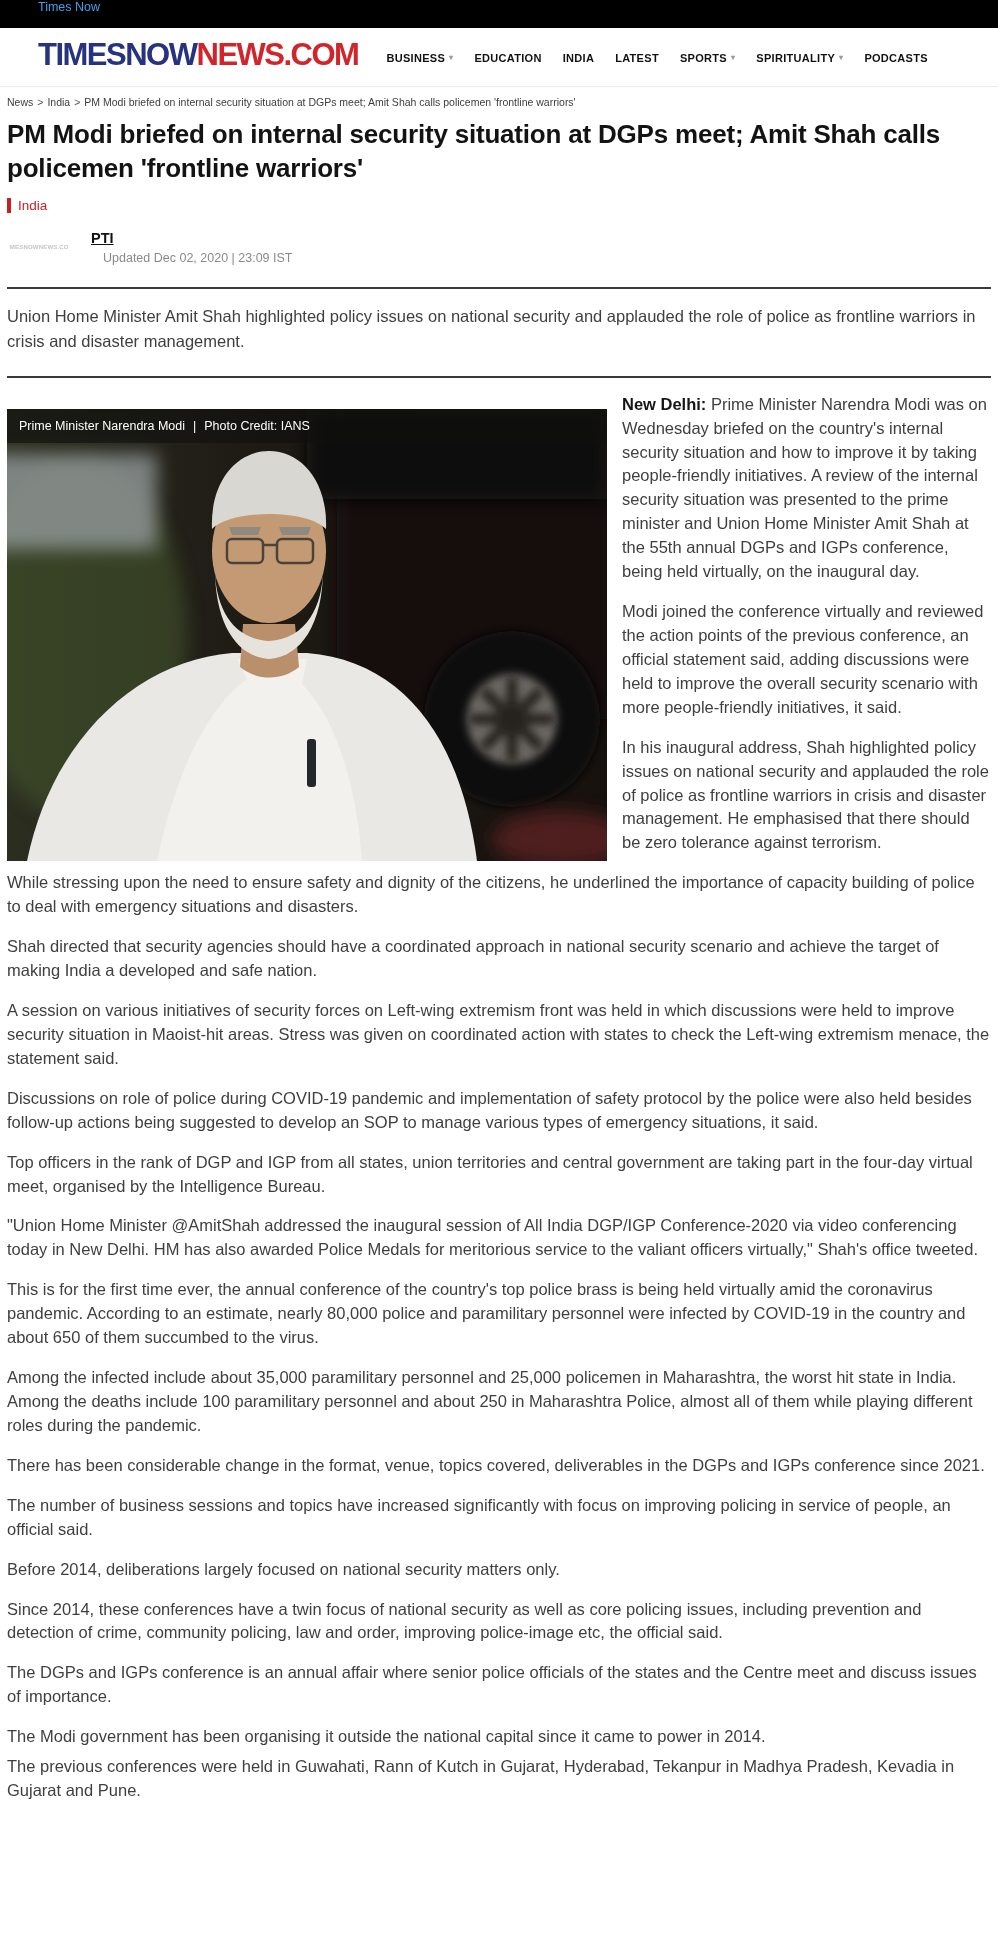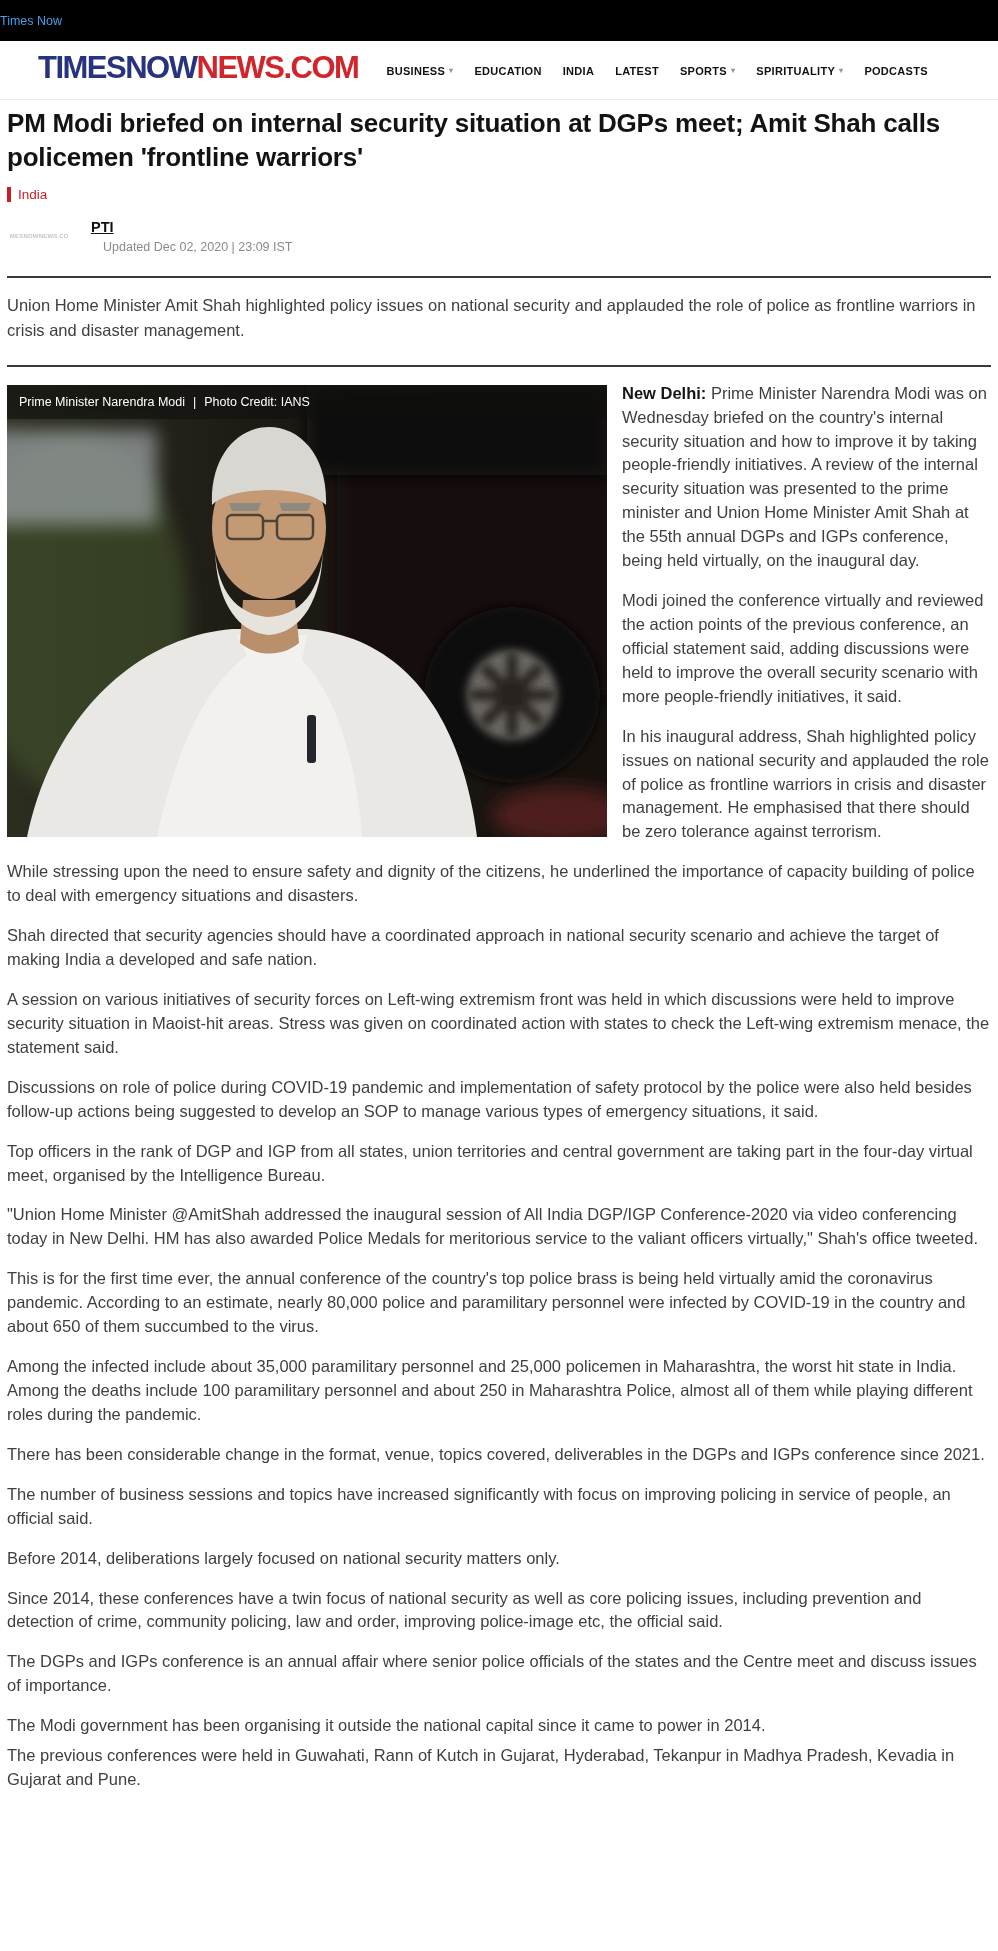--- a/index.html
+++ b/index.html
@@ -1,20 +1,20 @@
 <!DOCTYPE html>
 <html><head>
 <meta charset="utf-8">
 <style>
   * { margin:0; padding:0; box-sizing:border-box; }
   html,body { background:#ffffff; }
   body { width:998px; font-family:"Liberation Sans", sans-serif; color:#3f3f3f; }
 
   
-  .topbar { height:41px; background:#000000; display:flex; align-items:center; }
+  .topbar { height:28px; background:#000000; display:flex; align-items:flex-start; padding-left:38px; }
   .topbar-brand { color:#41a0e8; font-size:12.5px; text-decoration:none; cursor:pointer; }
 
   
   .header { display:flex; align-items:center; padding:9px 20px 13px 38px; border-bottom:1px solid #ececec; }
   .logo { font-size:31px; font-weight:bold; letter-spacing:-1.5px; text-decoration:none; cursor:pointer; white-space:nowrap; }
   .logo-blue { color:#27337f; }
   .logo-red  { color:#d0252b; }
   .nav { margin-left:28px; display:flex; align-items:center; gap:21px; margin-top:6px; }
   .nav-item { font-size:11px; font-weight:bold; color:#111111; letter-spacing:.3px; text-decoration:none; cursor:pointer; display:flex; align-items:center; gap:4px; white-space:nowrap; }
   .chev { color:#9b9b9b; font-size:8px; line-height:1; }
@@ -42,21 +42,21 @@
 
   
   .summary { margin:22px 7px 0; border-top:2px solid #3a3a3a; border-bottom:2px solid #3a3a3a; padding:15px 2px 21px 0; font-size:16.5px; line-height:1.55; color:#3f3f3f; }
 
   
   article { margin:15px 7px 0; font-size:16.5px; line-height:1.45; color:#3f3f3f; }
   article::after { content:""; display:block; clear:both; }
   article p { margin-bottom:16px; }
   article strong { color:#161616; }
 
-  figure { float:left; width:600px; height:452px; margin:3px 15px 6px 0; position:relative; cursor:pointer; }
+  figure { float:left; width:600px; height:452px; margin:16px 15px 6px 0; position:relative; cursor:pointer; }
   figure svg { width:100%; height:100%; display:block; }
   figcaption { position:absolute; top:0; left:0; right:0; background:rgba(16,16,14,.62); color:#ffffff; font-size:12.5px; padding:8px 12px; display:flex; gap:8px; align-items:center; }
 </style>
 </head>
 <body>
 
 <div class="page">
 
   <div class="topbar">
     <a class="topbar-brand">Times Now</a>
@@ -85,20 +85,23 @@
       <a class="nav-item">
           <span>SPIRITUALITY</span>
           <span class="chev">▾</span>
         </a>
       <a class="nav-item">
           <span>PODCASTS</span>
         </a>
     </nav>
   </header>
 
+  <div class="breadcrumb">
+    <a>News</a><span class="crumb-sep">&gt;</span><a>India</a><span class="crumb-sep">&gt;</span><span>PM Modi briefed on internal security situation at DGPs meet; Amit Shah calls policemen 'frontline warriors'</span>
+  </div>
 
   <h1>PM Modi briefed on internal security situation at DGPs meet; Amit Shah calls policemen 'frontline warriors'</h1>
 
   <div class="tag">
     <span class="tag-bar"></span>
     <span class="tag-label">India</span>
   </div>
 
   <div class="byline">
     <div class="avatar">

